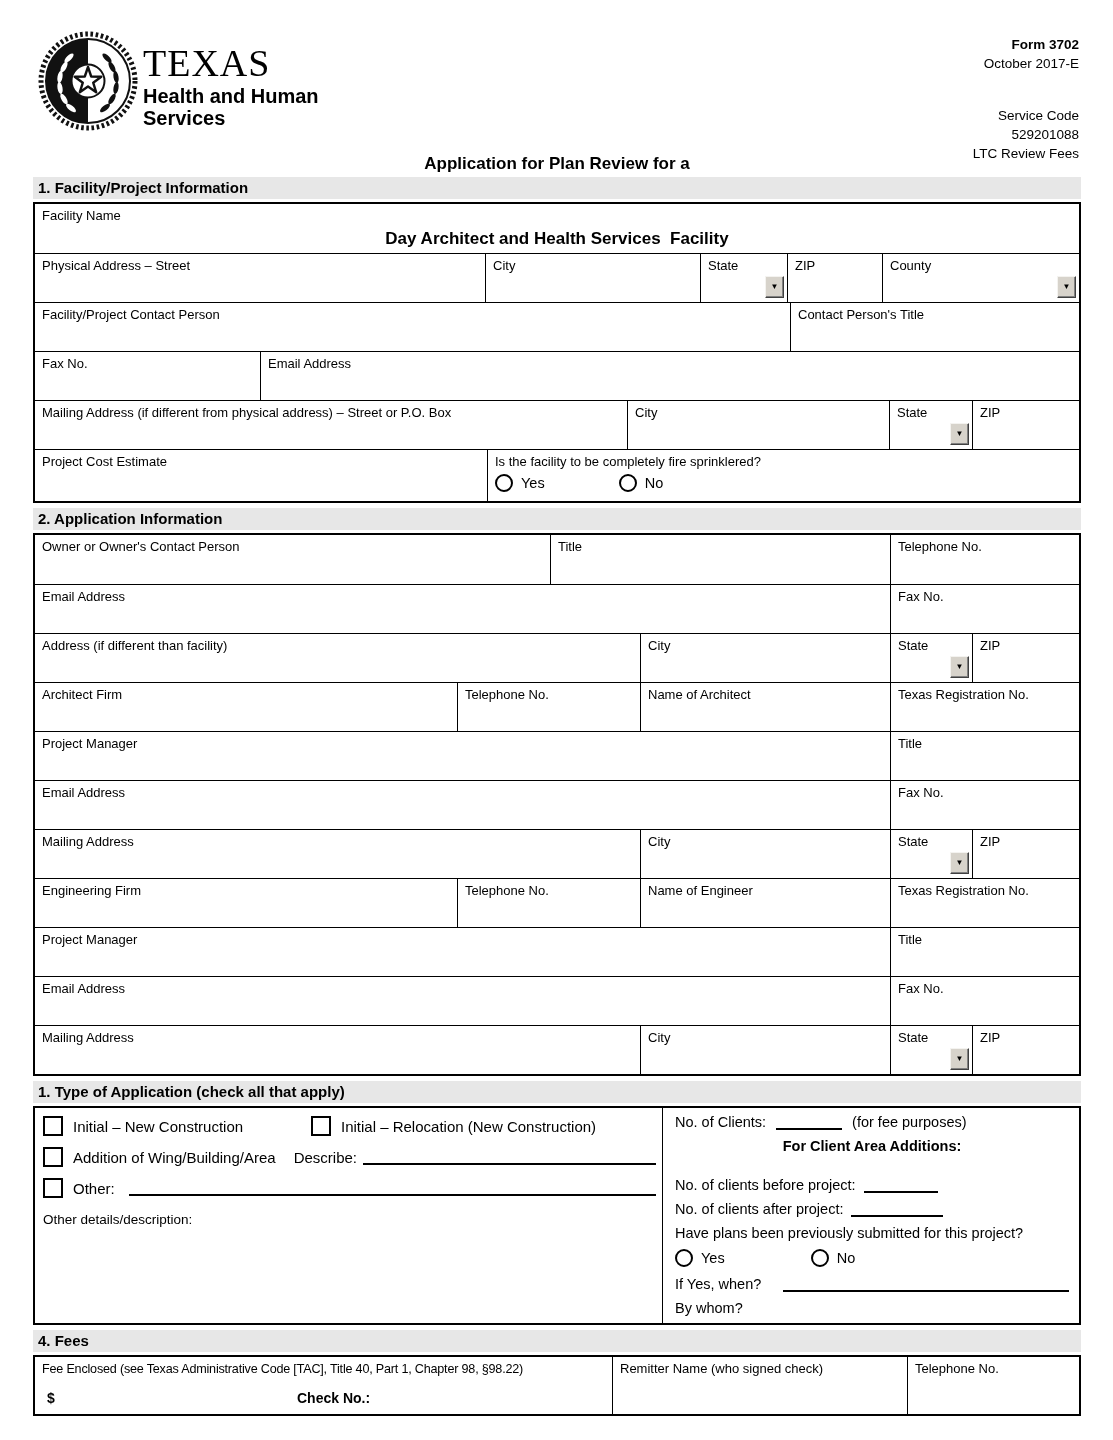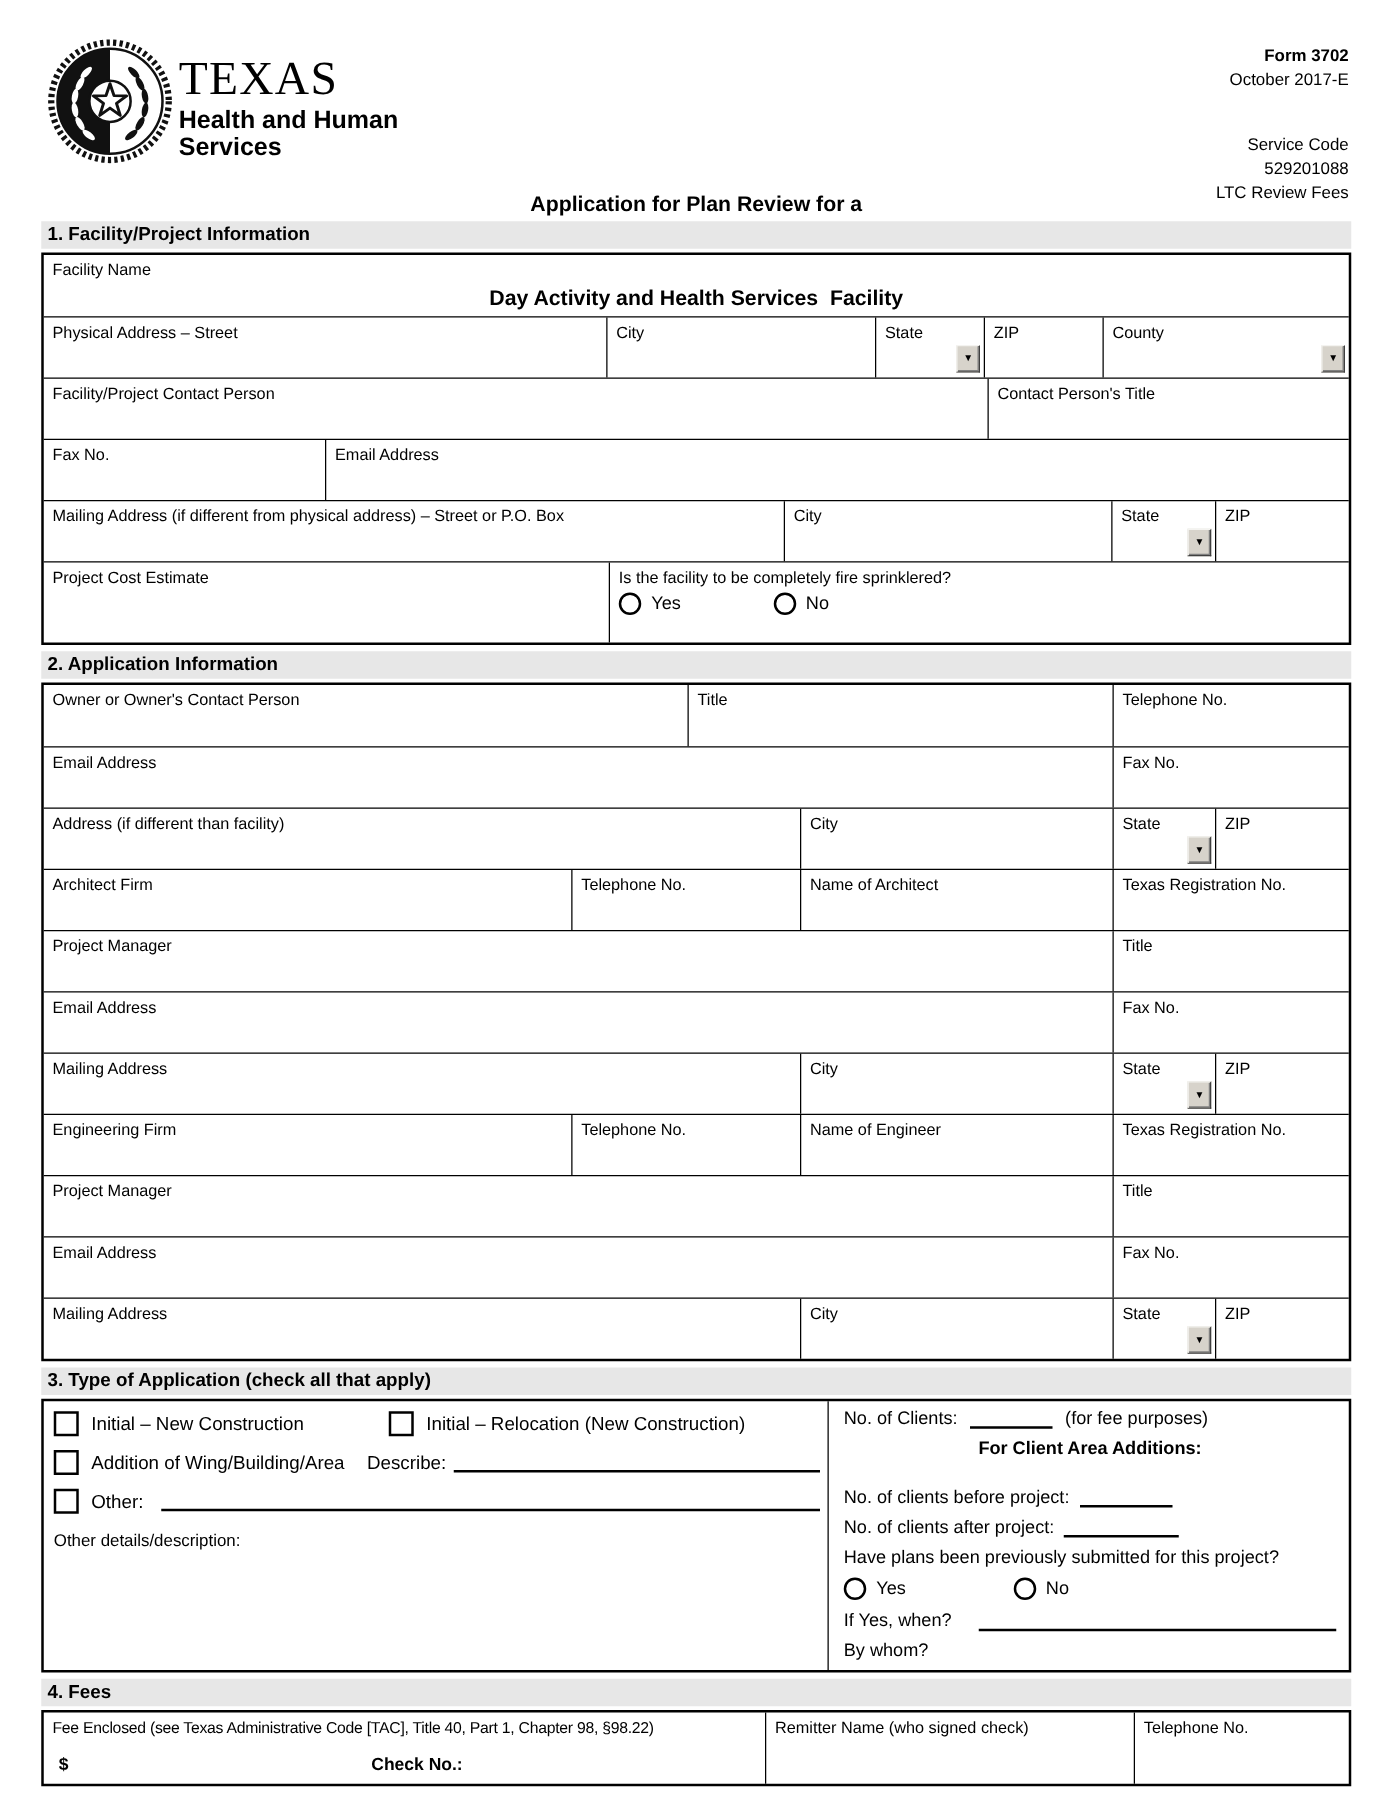--- a/index.html
+++ b/index.html
@@ -98,21 +98,21 @@
     </svg>
     <div class="logo-text">
       <div class="logo-state">TEXAS</div>
       <div class="logo-agency">
         <div>Health and Human</div>
         <div>Services</div>
       </div>
     </div>
     <div class="doc-title">
       <div>Application for Plan Review for a</div>
-      <div>Day Activity and Health Services  Facility</div>
+      <div>Day Architect and Health Services  Facility</div>
     </div>
     <div class="form-meta">
       <div class="form-number">Form 3702</div>
       <div>October 2017-E</div>
     </div>
     <div class="service-block">
       <div>Service Code</div>
       <div>529201088</div>
       <div>LTC Review Fees</div>
     </div>
@@ -168,21 +168,21 @@
         <span>City</span>
       </div>
       <div class="c" style="width:83px">
         <span>State</span>
         <span class="dd">▼</span>
       </div>
       <div class="c fill">
         <span>ZIP</span>
       </div>
     </div>
-    <div class="r" style="height:65px">
+    <div class="r" style="height:52px">
       <div class="c" style="width:452px">
         <span>Project Cost Estimate</span>
       </div>
       <div class="c fill">
         <span>Is the facility to be completely fire sprinklered?</span>
         <div class="radio-line">
           <span class="radio"></span>
           <span class="radio-label">Yes</span>
           <span class="gap60"></span>
           <span class="radio"></span>
@@ -313,21 +313,21 @@
       <div class="c" style="width:82px">
         <span>State</span>
         <span class="dd">▼</span>
       </div>
       <div class="c fill">
         <span>ZIP</span>
       </div>
     </div>
   </div>
 
-  <div class="sec-bar">3. Type of Application (check all that apply)</div>
+  <div class="sec-bar">1. Type of Application (check all that apply)</div>
   <div class="box s3">
     <div class="s3-left">
       <div class="cbrow">
         <span class="cb"></span>
         <span class="cb-label" style="width:238px">Initial – New Construction</span>
         <span class="cb"></span>
         <span class="cb-label">Initial – Relocation (New Construction)</span>
       </div>
       <div class="cbrow">
         <span class="cb"></span>

